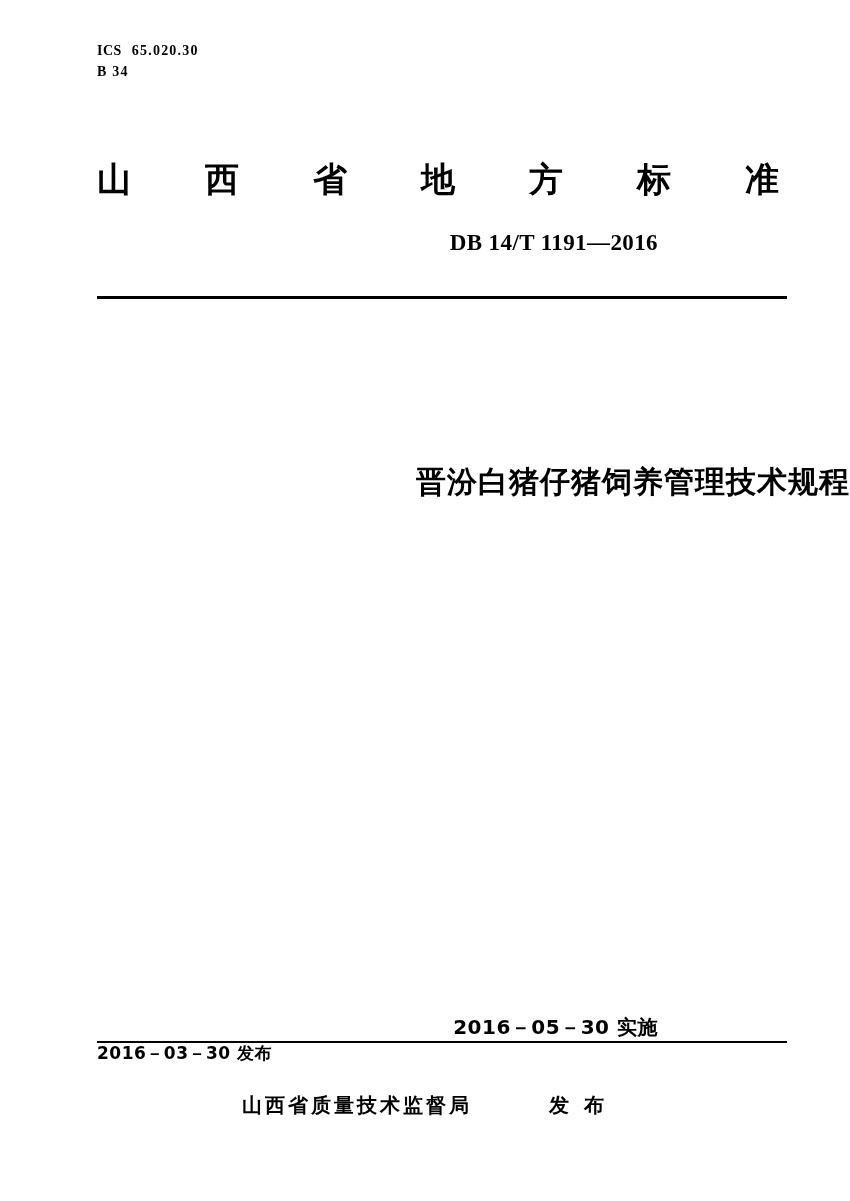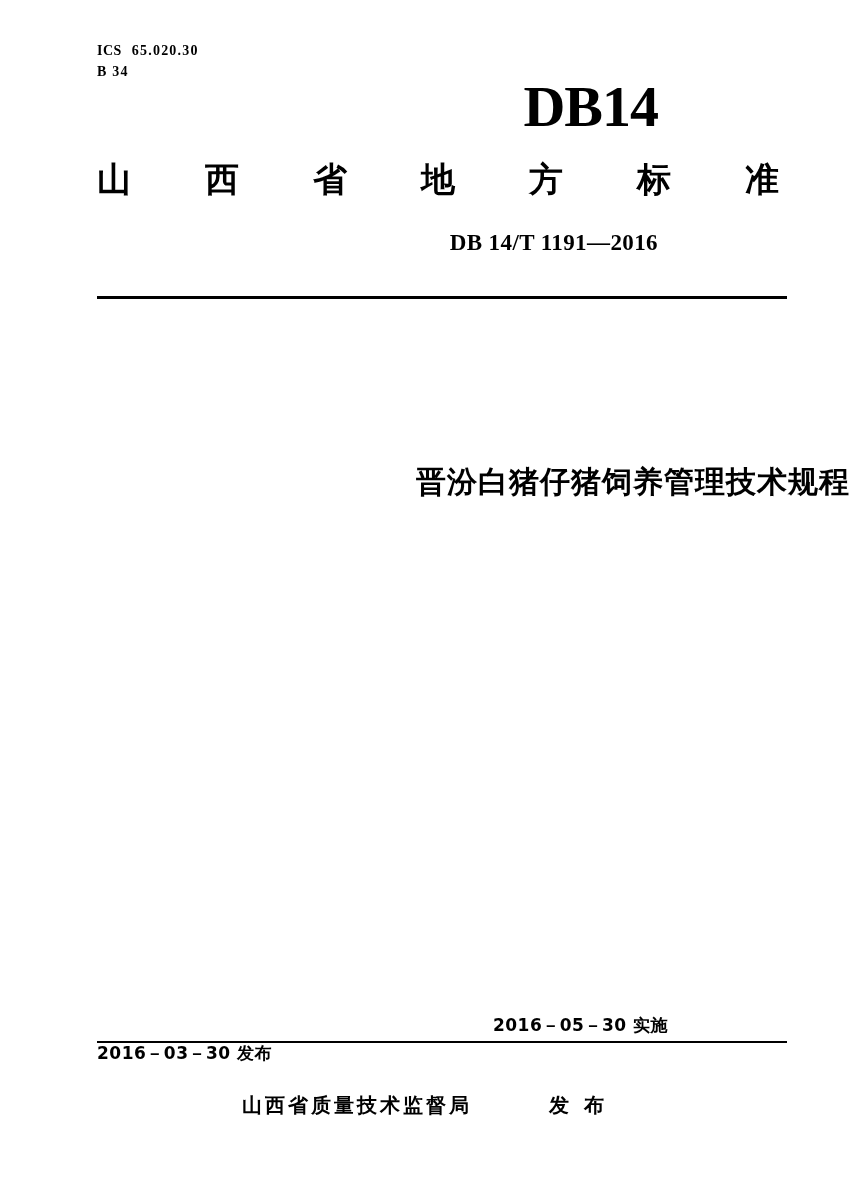--- a/index.html
+++ b/index.html
@@ -117,25 +117,25 @@
     left: 97px;
     top: 1014px;
     font-family: "DejaVu Sans", sans-serif;
     font-weight: bold;
     font-size: 17px;
     letter-spacing: 0.5px;
     margin-top: 28px;
   }
   .effect-date {
     position: absolute;
-    right: 64px;
+    right: 74px;
     top: 1014px;
     font-family: "DejaVu Sans", sans-serif;
     font-weight: bold;
-    font-size: 17px;
+    font-size: 20px;
     letter-spacing: 0.5px;
   }
 
   .publisher-row {
     position: absolute;
     left: 0;
     top: 1092px;
     width: 850px;
     text-align: center;
     font-family: "DejaVu Sans", sans-serif;
@@ -156,21 +156,20 @@
 
 <div class="page">
 
   <div class="ics-block">
     <div class="ics-line1">
       <span>ICS</span><span class="num">65.020.30</span>
     </div>
     <div class="ics-line2">B 34</div>
   </div>
 
-  <div class="db-logo">DB14</div>
 
   <div class="province-title">
     <span>山</span>
     <span>西</span>
     <span>省</span>
     <span>地</span>
     <span>方</span>
     <span>标</span>
     <span>准</span>
   </div>

